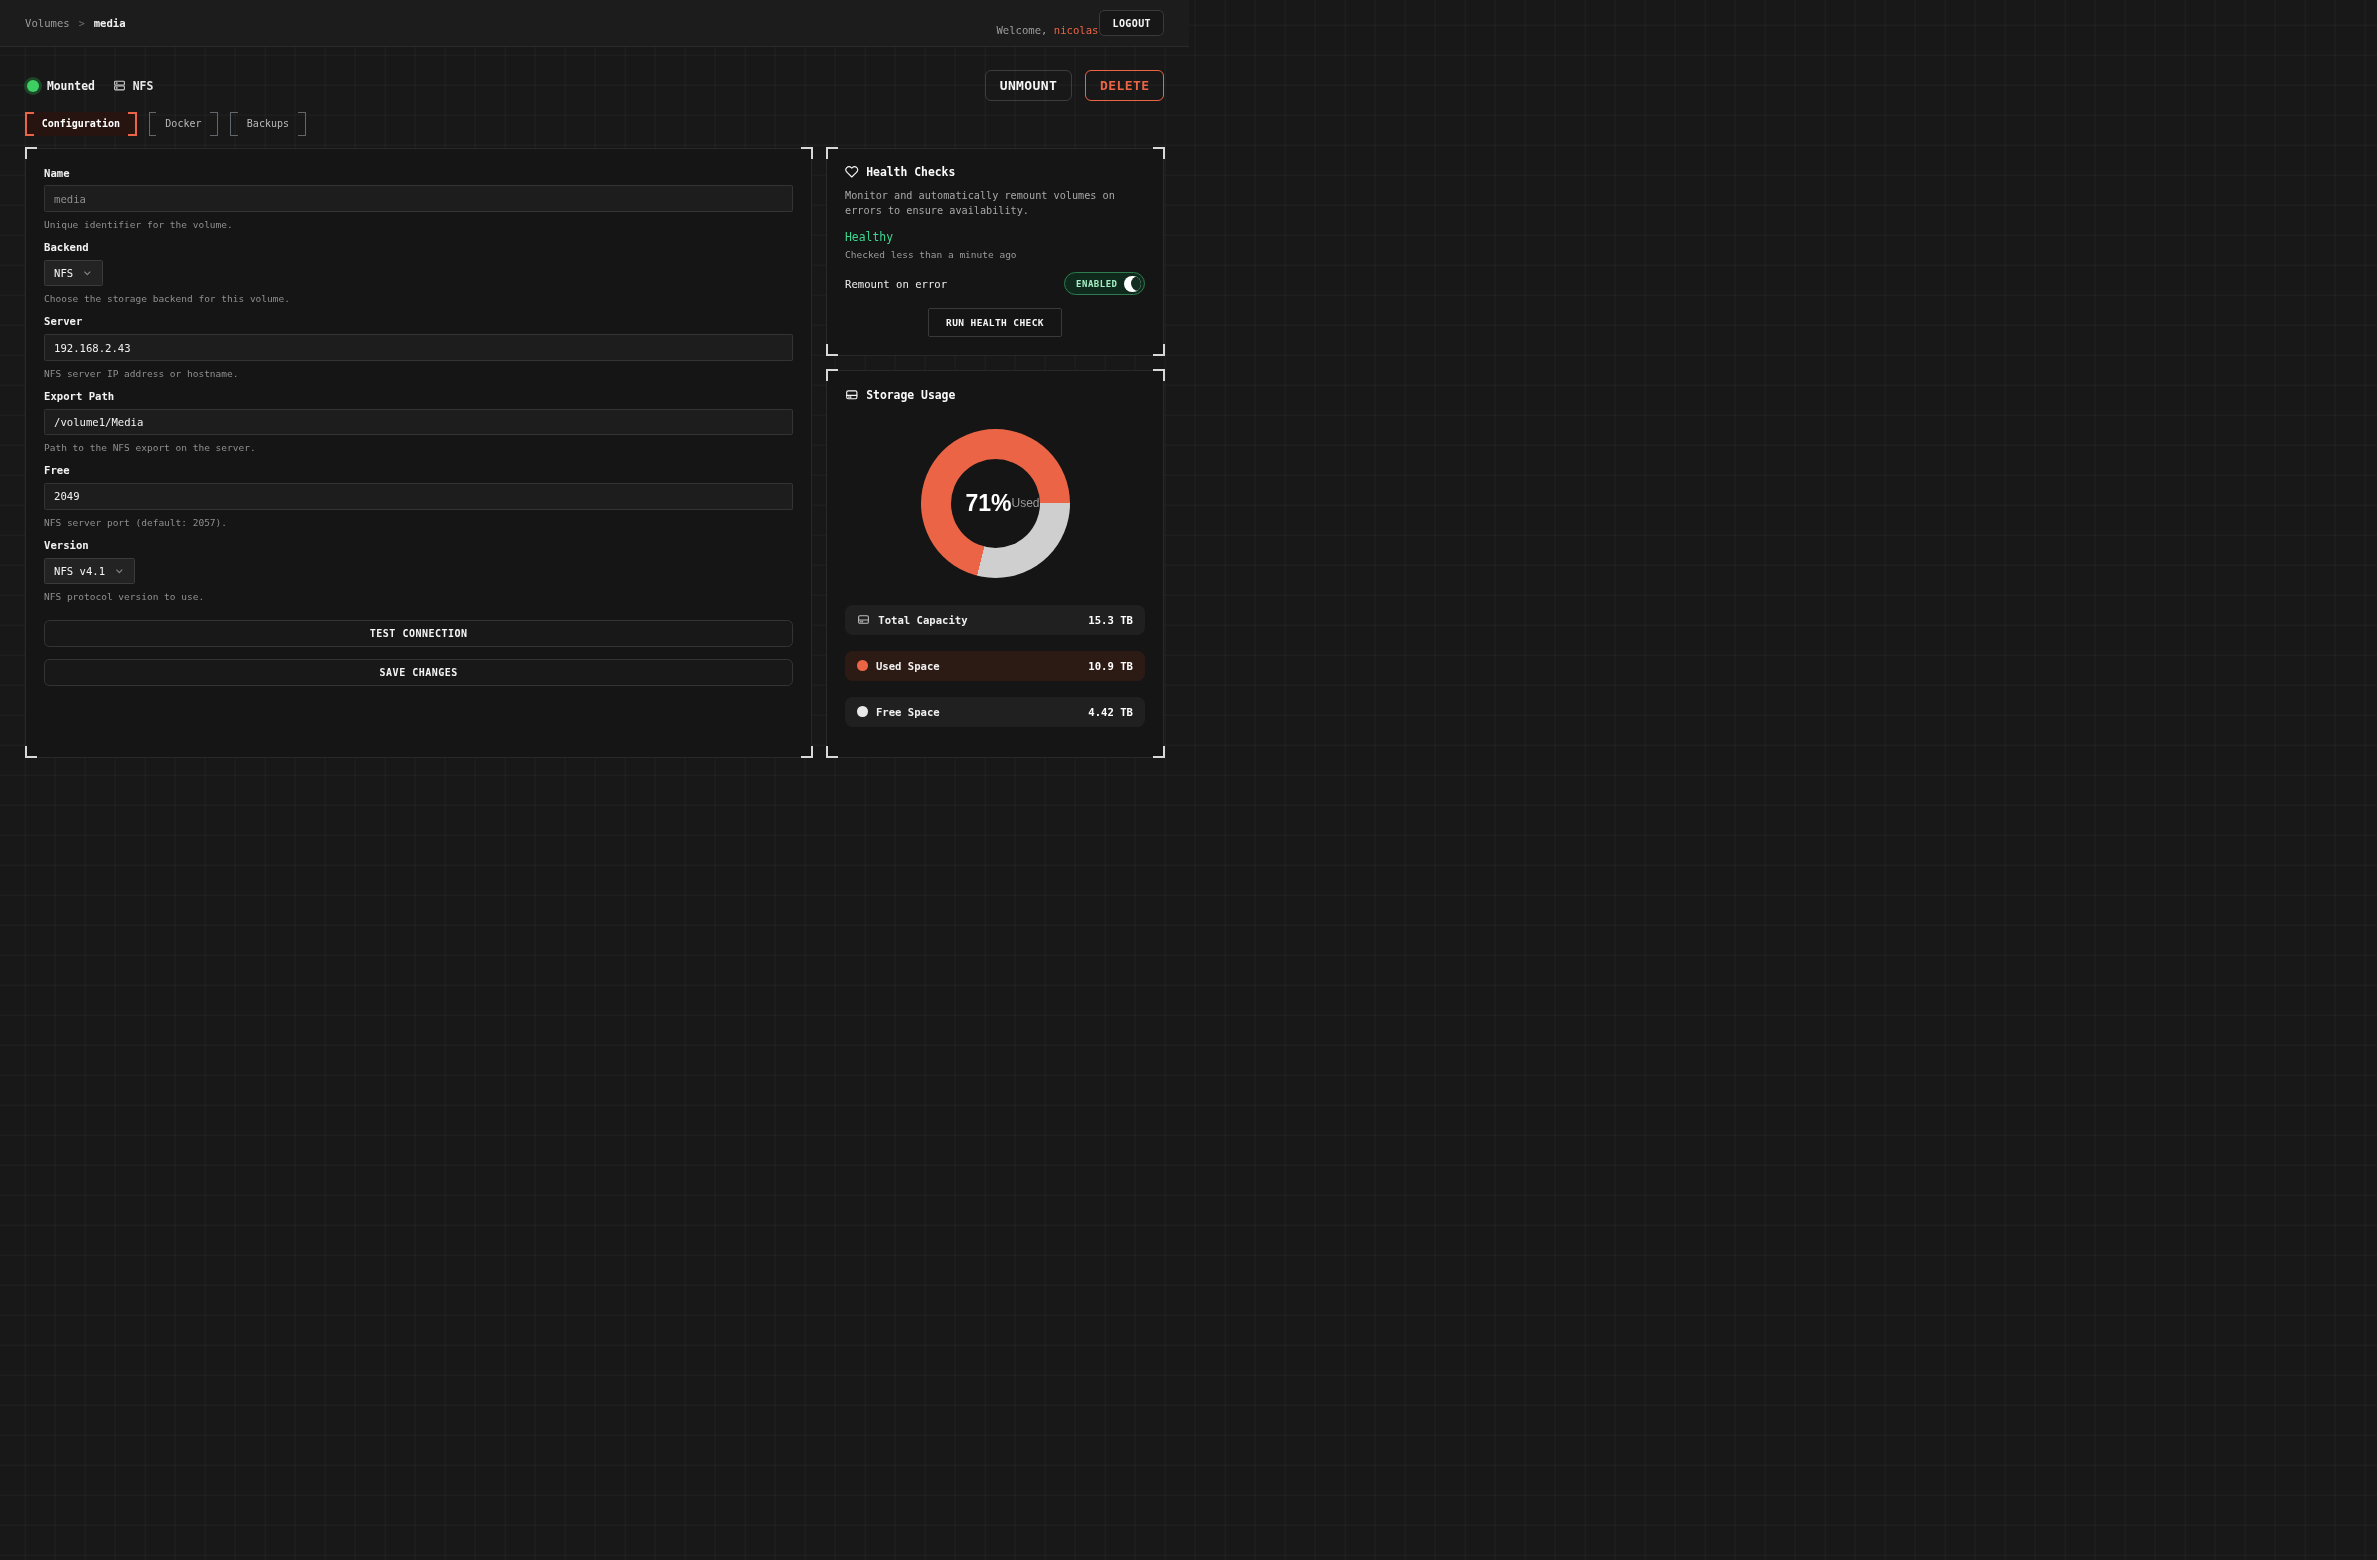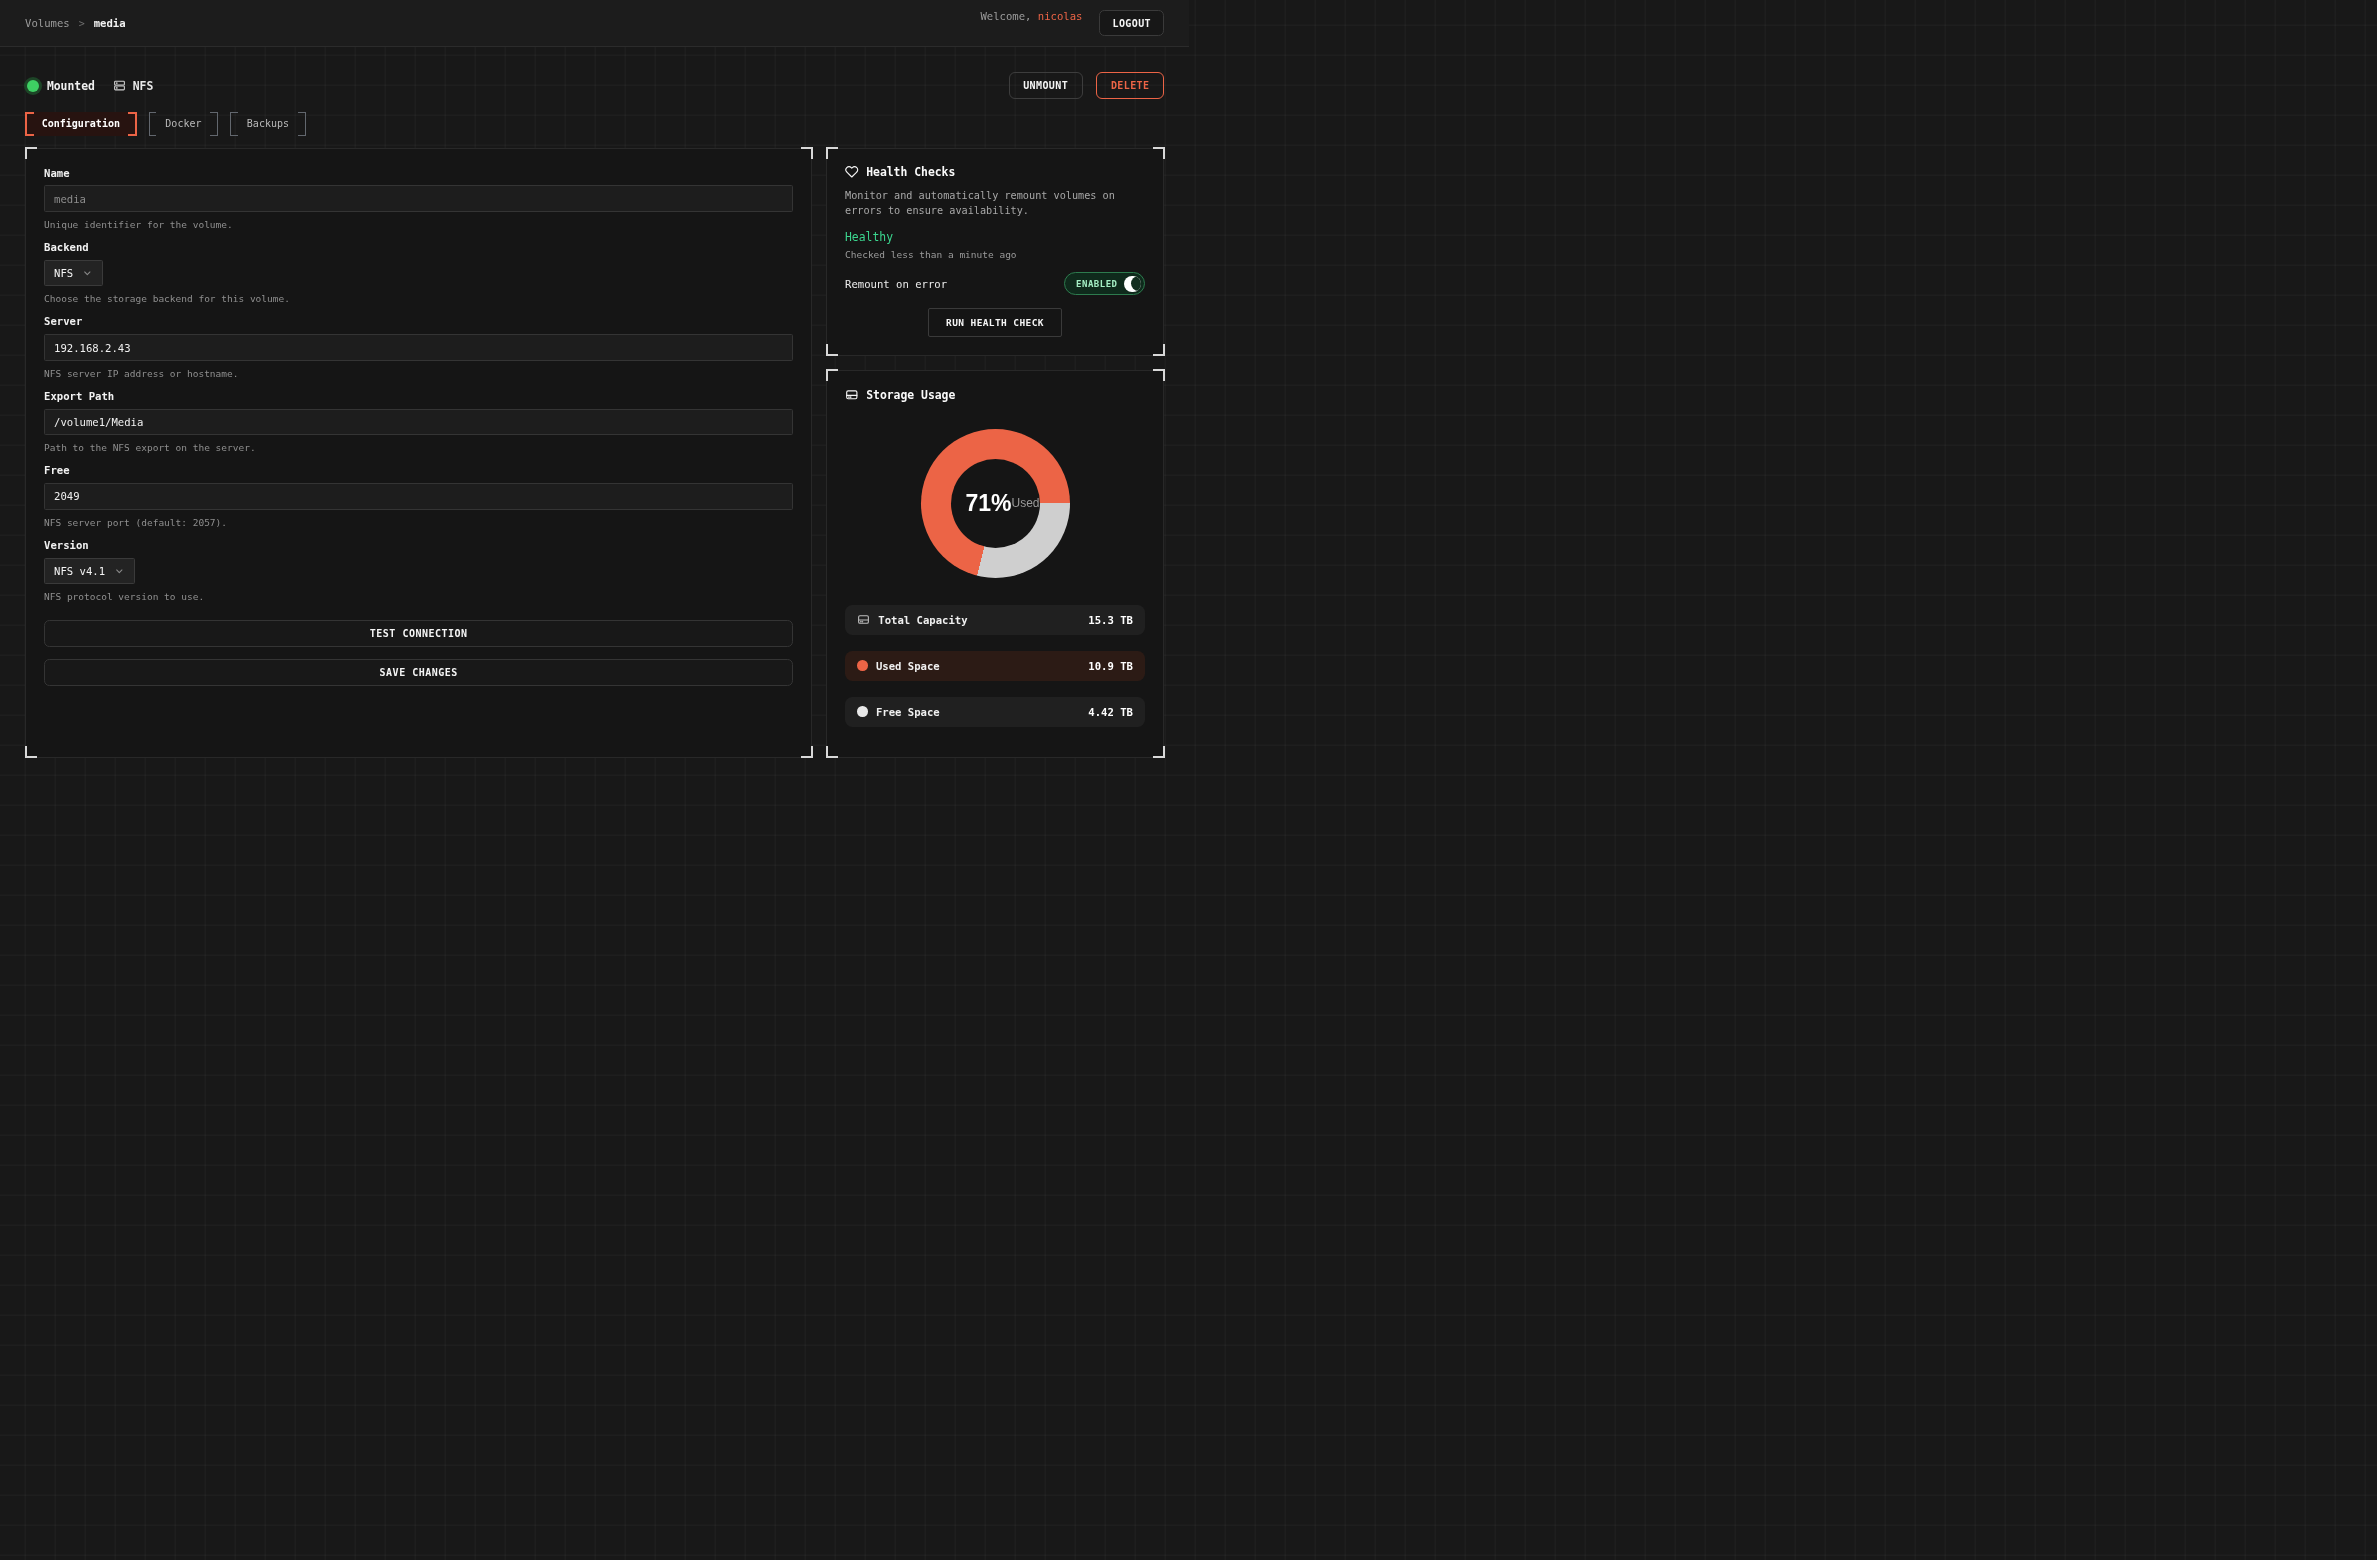--- a/index.html
+++ b/index.html
@@ -27,21 +27,21 @@
   
   .topbar{
     height:47px; background:#1c1c1c; border-bottom:0.8px solid #2b2b2b;
     display:flex; align-items:center; justify-content:space-between;
     padding:0 25px; position:relative; z-index:5;
   }
   .crumbs{ display:flex; align-items:center; gap:9px; font-size:10.6px; }
   .crumb-root{ color:#9c9c9c; cursor:pointer; }
   .crumb-sep{ color:#6f6f6f; font-size:10px; }
   .crumb-cur{ color:#f2f2f2; font-weight:bold; }
-  .top-right{ display:flex; align-items:flex-start; gap:17px; }
+  .top-right{ display:flex; align-items:flex-end; gap:1px; }
   .welcome{ font-size:10.6px; color:#9c9c9c; }
   .welcome .uname{ color:var(--accent); }
   .logout-btn{
     background:#171717; color:#f5f5f5; border:0.8px solid #3a3a3a; border-radius:5.3px;
     font-family:inherit; font-size:10px; font-weight:bold; letter-spacing:0.4px;
     padding:6.8px 12px; cursor:pointer;
   }
   
   .content{ padding:25px 25px 0 25px; }
   .status-row{ display:flex; align-items:center; justify-content:space-between; height:27px; }
@@ -51,21 +51,21 @@
     width:12px; height:12px; border-radius:50%; background:var(--green);
     box-shadow:0 0 0 3px #1d4527;
     margin-left:2.3px;
   }
   .mounted-label{ font-size:11.4px; font-weight:bold; color:#f0f0f0; }
   .backend-chip{ display:flex; align-items:center; gap:6.8px; color:#d9d9d9; }
   .backend-chip svg{ display:block; }
   .backend-chip-label{ font-size:11.4px; font-weight:bold; color:#e8e8e8; }
   .action-btns{ display:flex; gap:13.6px; }
   .btn{
-    font-family:inherit; font-weight:bold; letter-spacing:0.4px; font-size:10px;
+    font-family:inherit; font-weight:bold; letter-spacing:0.4px; font-size:13px;
     background:transparent; border-radius:6px; padding:6.8px 13.6px; cursor:pointer;
   }
   .btn-unmount{ color:#f5f5f5; border:0.8px solid #3d3d3d; }
   .btn-delete{ color:var(--accent); border:0.8px solid var(--accent); }
   
   .tabs{ display:flex; gap:12px; margin-top:13px; height:23.5px; }
   .tab{
     position:relative; background:transparent; border:none; cursor:pointer;
     font-family:inherit; font-size:10px; color:#b9b9b9; padding:0 16.7px;
   }

